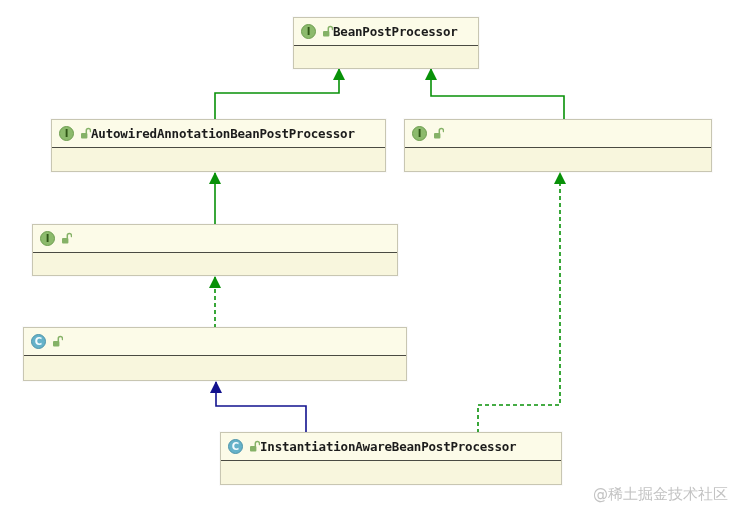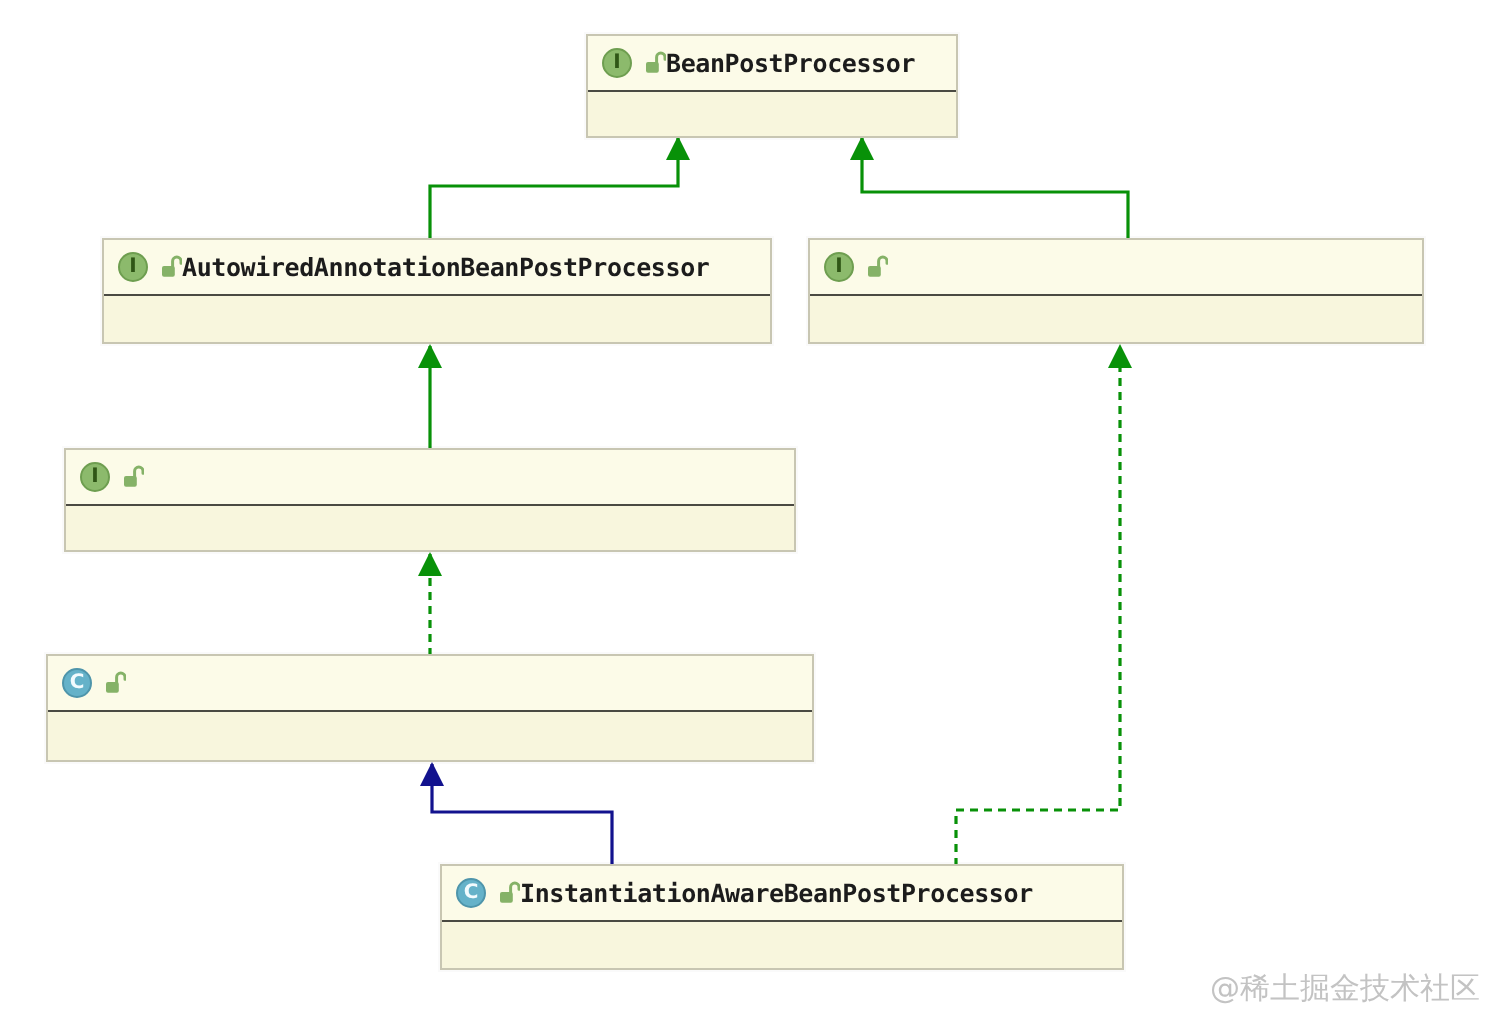--- a/index.html
+++ b/index.html
@@ -48,21 +48,21 @@
     font-family: "DejaVu Sans Mono", monospace;
     font-size: 12.5px;
     font-weight: bold;
     color: #1c1c1c;
     white-space: nowrap;
     letter-spacing: -0.2px;
   }
 
   .watermark {
     position: absolute;
-    right: 6px;
+    right: 18px;
     bottom: 4px;
     font-family: "DejaVu Sans", sans-serif;
     font-size: 15px;
     color: #c3c3c3;
     z-index: 3;
     user-select: none;
   }
 </style>
 </head>
 <body>

